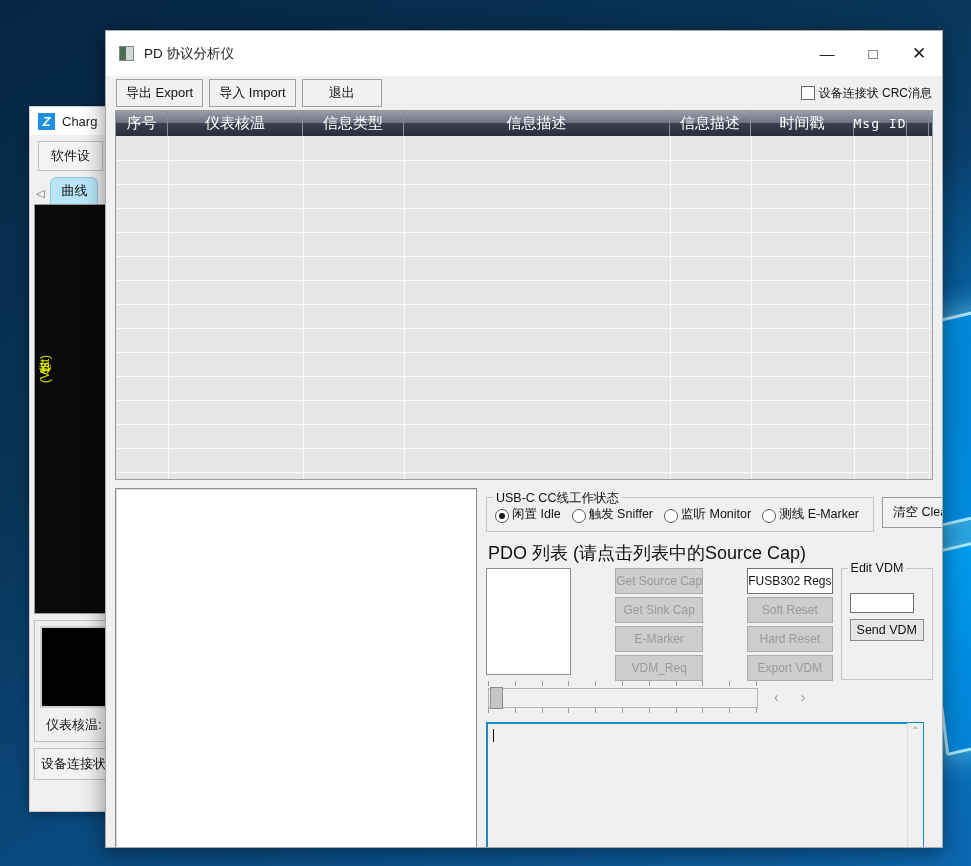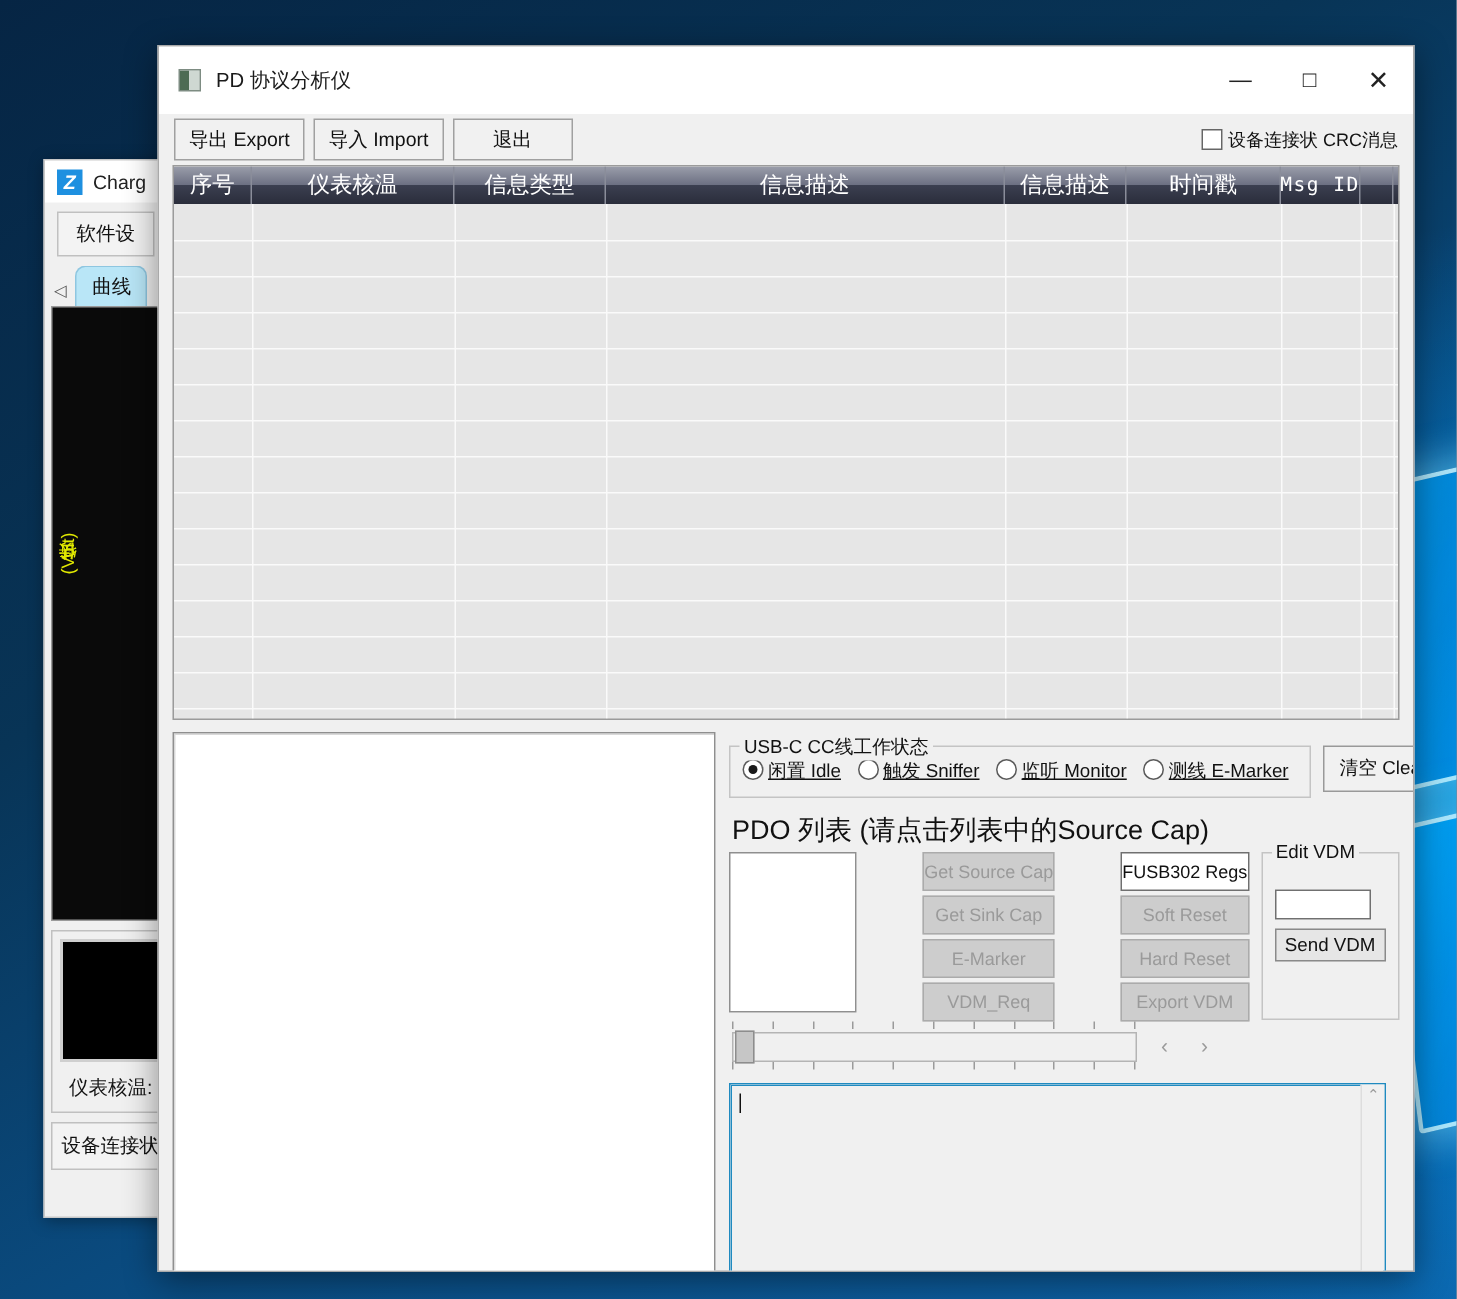--- a/index.html
+++ b/index.html
@@ -90,21 +90,21 @@
   #leftlist{width:362px;height:360px;background:#fff;border:1px solid #8f8f8f;
     box-shadow:inset 1px 1px 0 #d9d9d9;}
   #rightcol{width:447px;}
 
   .gbox{border:1px solid #c4c4c4;position:relative;margin-top:9px;padding:8px 8px 8px 8px;}
   .gbox>.glab{position:absolute;top:-8px;left:6px;background:#f0f0f0;padding:0 3px;
     font-size:12.5px;color:#111;white-space:nowrap;}
   #ccrow{display:flex;align-items:flex-start;gap:8px;}
   #ccgroup{flex:1;}
   .radios{display:flex;align-items:center;gap:5px;font-size:12.5px;color:#111;}
-  .radio{display:flex;align-items:flex-start;gap:3px;white-space:nowrap;margin-right:6px;text-decoration:underline;}
+  .radio{display:flex;align-items:flex-end;gap:3px;white-space:nowrap;margin-right:6px;}
   .rdot{width:12px;height:12px;border:1px solid #5a5a5a;border-radius:50%;background:#fff;
     display:flex;align-items:center;justify-content:center;flex:none;}
   .rdot.on:after{content:"";width:6px;height:6px;border-radius:50%;background:#1a1a1a;}
   #clearbtn{border:1px solid #999;background:#f1f1f1;font-size:12.5px;color:#111;
     padding:6px 10px;margin-top:9px;white-space:nowrap;}
 
   #pdolabel{font-size:18px;color:#111;margin:9px 0 3px 2px;white-space:nowrap;}
   #pdorow{display:flex;gap:8px;align-items:flex-start;}
   #pdolist{width:157px;height:105px;background:#fff;border:1px solid #8f8f8f;}
   .btncol{display:flex;flex-direction:column;gap:3px;width:90px;padding-left:36px;}

